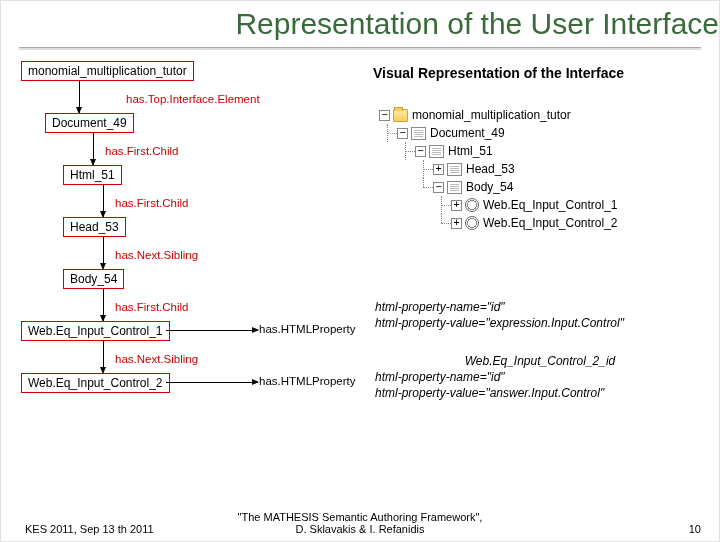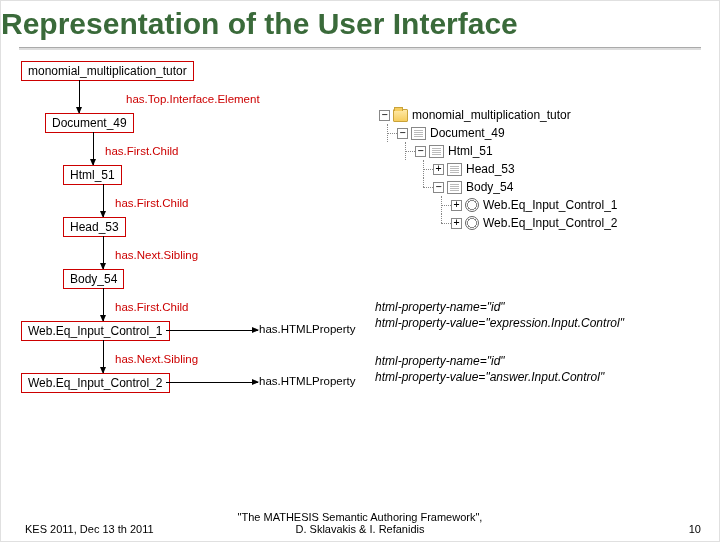--- a/index.html
+++ b/index.html
@@ -13,23 +13,23 @@
     overflow: hidden;
   }
   .slide {
     position: absolute;
     inset: 0;
     border: 1px solid #e0e0e0;
   }
   .title {
     font-size: 30px;
     color: #3a6a3a;
-    text-align: left;
+    text-align: right;
     margin: 6px 0 4px 0;
-    font-weight: bold;
+    font-weight: normal;
     position: relative;
     padding-bottom: 4px;
   }
   .title-underline {
     position: absolute;
     left: 18px; right: 18px;
     height: 3px;
     top: 46px;
     background: linear-gradient(to bottom, #aaa 0 50%, #ddd 50% 100%);
   }
@@ -148,20 +148,21 @@
   }
 </style>
 </head>
 <body>
 
 <div class="slide">
 
   <h1 class="title">Representation of the User Interface</h1>
   <div class="title-underline"></div>
 
+  <div class="subhead" style="left:372px;top:64px;">Visual Representation of the Interface</div>
 
   <div class="node" style="left:20px;top:60px;">monomial_multiplication_tutor</div>
   <div class="arrow" style="left:78px;top:79px;height:33px;"></div>
   <div class="edge-label" style="left:90px;top:92px;padding-left:35px;">has.Top.Interface.Element</div>
 
   <div class="node" style="left:44px;top:112px;">Document_49</div>
   <div class="arrow" style="left:92px;top:131px;height:33px;"></div>
   <div class="edge-label" style="left:104px;top:144px;">has.First.Child</div>
 
   <div class="node" style="left:62px;top:164px;">Html_51</div>
@@ -185,20 +186,21 @@
 
   <div class="node" style="left:20px;top:372px;">Web.Eq_Input_Control_2</div>
   <div class="arrow-h" style="left:165px;top:381px;width:92px;"></div>
   <div class="edge-label" style="left:258px;top:374px;color:#000;">has.HTMLProperty</div>
 
   <div class="propbox" style="left:374px;top:298px;width:330px;">
     <div>html-property-name="id"</div>
     <div>html-property-value="expression.Input.Control"</div>
   </div>
   <div class="propbox" style="left:374px;top:352px;width:330px;">
+    <div class="line1">Web.Eq_Input_Control_2_id</div>
     <div>html-property-name="id"</div>
     <div>html-property-value="answer.Input.Control"</div>
   </div>
 
   <div class="treeview">
     <div class="tv-row">
       <span class="tv-box">−</span>
       <span class="tv-icon icon-folder-open"></span>
       <span class="tv-label">monomial_multiplication_tutor</span>
     </div>
@@ -262,20 +264,20 @@
       <span class="tv-indent">
           <span class="tv-vline" style="bottom:9px;"></span>
           <span class="tv-hline"></span>
         </span>
       <span class="tv-box">+</span>
       <span class="tv-icon icon-gear"></span>
       <span class="tv-label">Web.Eq_Input_Control_2</span>
     </div>
   </div>
 
-  <div class="footer-left">KES 2011, Dec 13 th 2011</div>
+  <div class="footer-left">KES 2011, Sep 13 th 2011</div>
   <div class="footer-center">
     <span>"The MATHESIS Semantic Authoring Framework",</span><br>
     <span>D. Sklavakis &amp; I. Refanidis</span>
   </div>
   <div class="footer-right">10</div>
 
 </div>
 
 </body></html>

